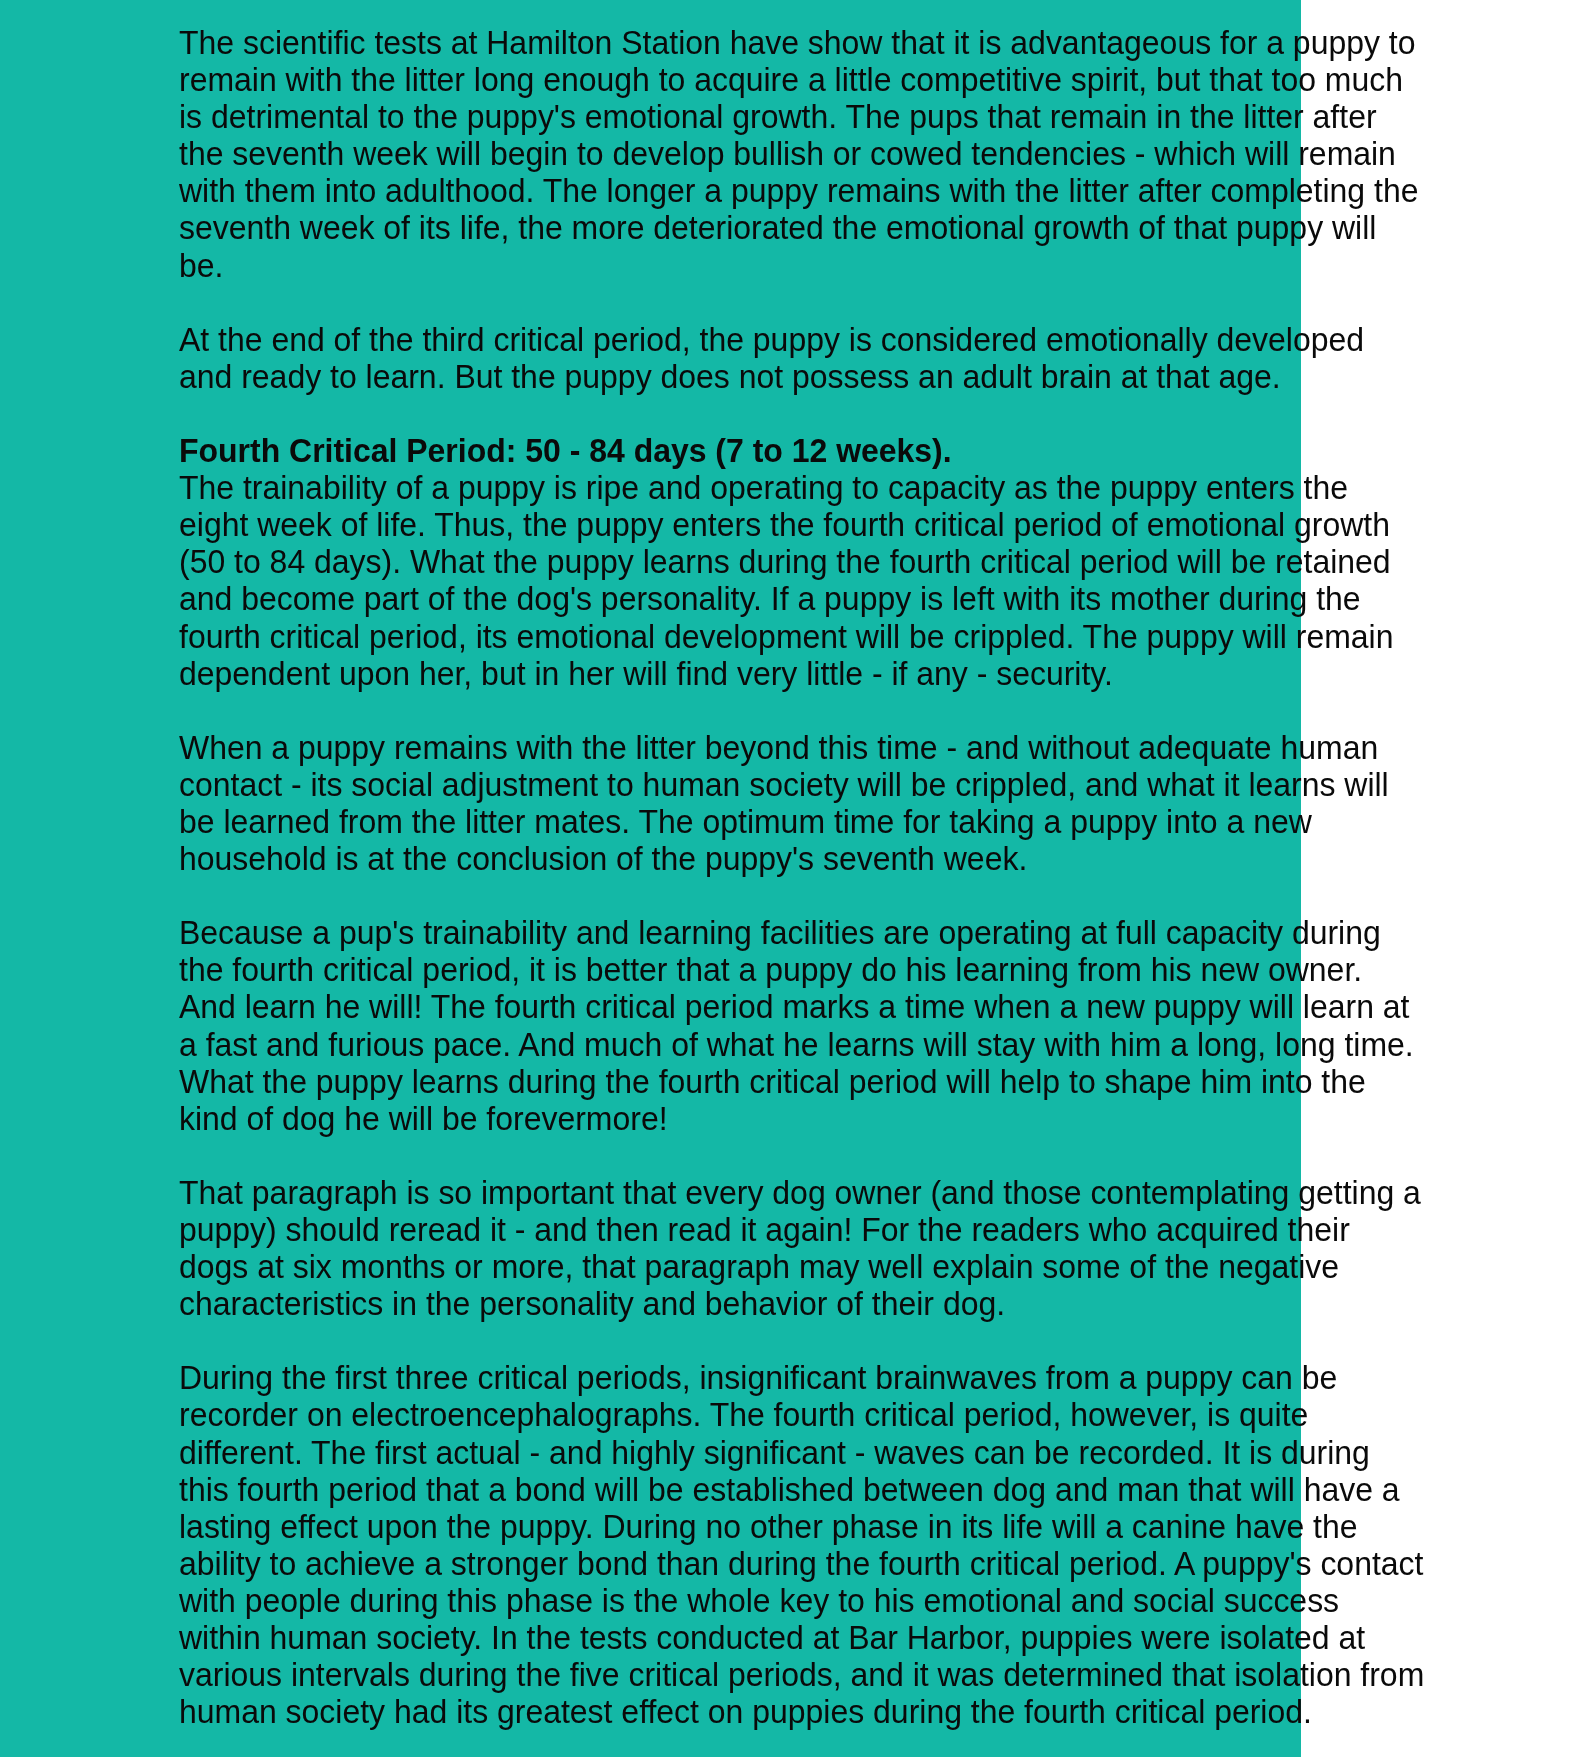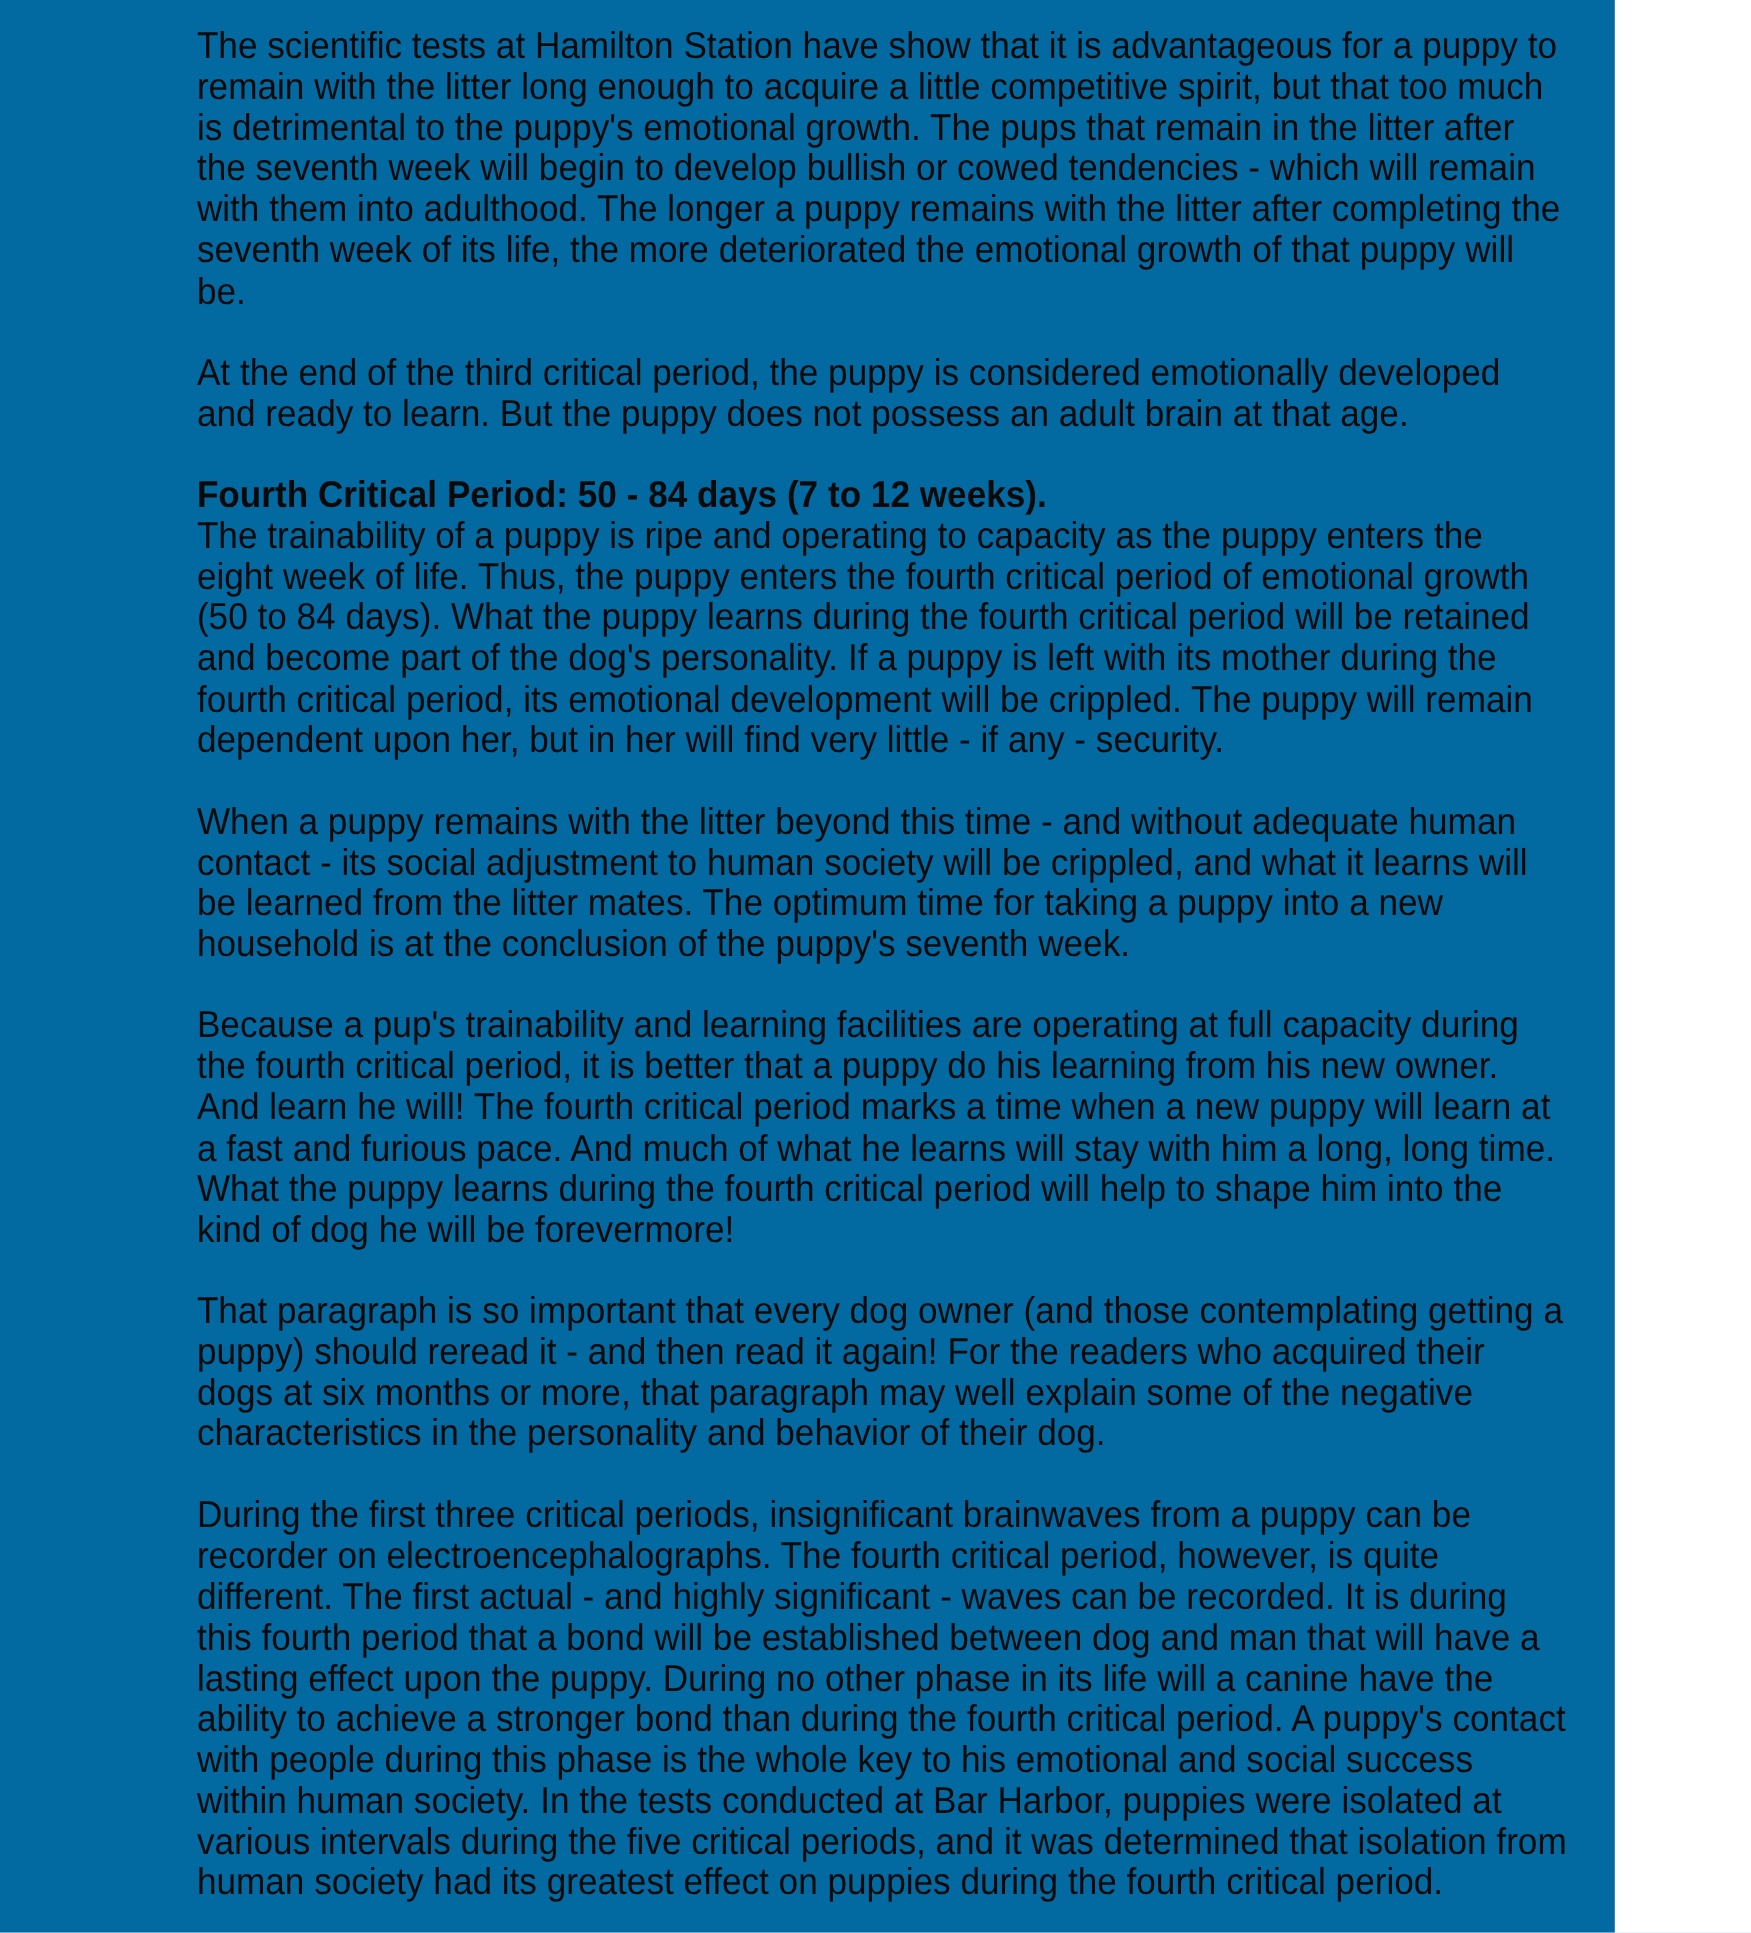--- a/index.html
+++ b/index.html
@@ -5,23 +5,23 @@
   html, body {
     margin: 0;
     padding: 0;
     background: #ffffff;
     width: 1592px;
     height: 1757px;
     overflow: hidden;
   }
   .page {
     position: relative;
-    width: 1468px;
+    width: 1301px;
     height: 1757px;
-    background: #0369a1;
+    background: #14b8a6;
   }
   .content {
     position: absolute;
     left: 179px;
     top: 24px;
     width: 1420px;
     font-family: "Liberation Sans", sans-serif;
     font-size: 34px;
     line-height: 37.1px;
     color: #0a0a0a;

